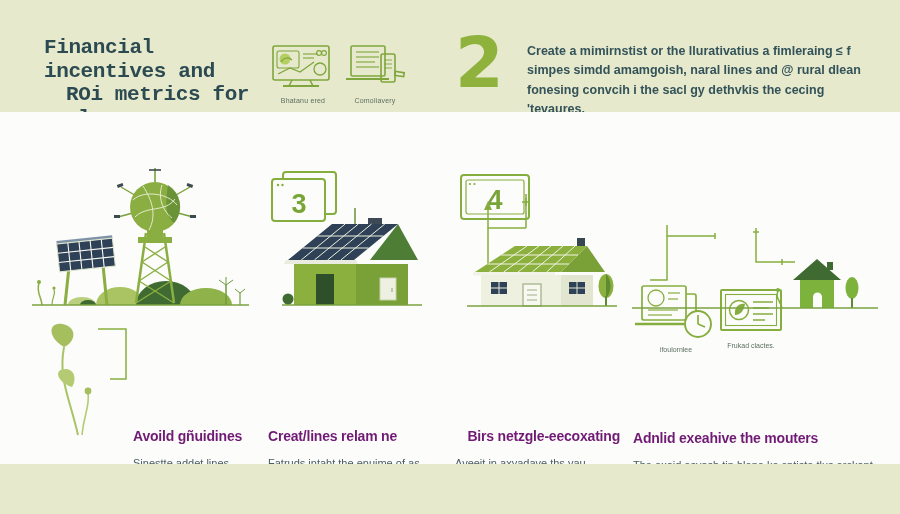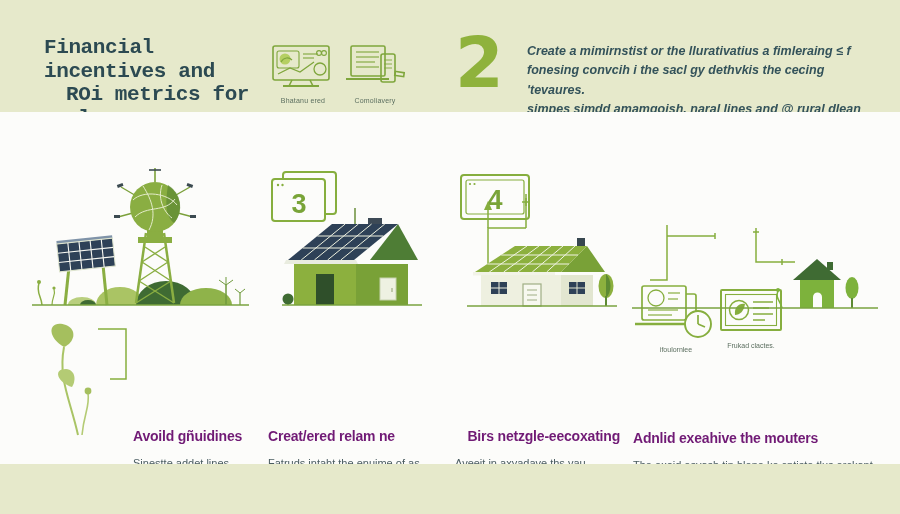--- a/index.html
+++ b/index.html
@@ -16,21 +16,21 @@
   .title .l2{padding-left:22px;display:block;}
   .title span{display:block;font-family:Liberation Mono, monospace;}
   .hicon{position:absolute;top:44px;text-align:center;}
   .hicon .cap{font-size:7px;color:#5c6f60;margin-top:3px;letter-spacing:0.2px;}
   #hicon-1{left:267px;width:72px;}
   #hicon-2{left:344px;width:62px;}
   .step-num{position:absolute;left:455px;top:22px;font-size:70px;font-weight:800;color:#8fb23c;
             font-family:"DejaVu Sans",sans-serif;letter-spacing:-2px;}
   .step-desc{position:absolute;left:527px;top:42px;width:345px;font-size:12.5px;font-weight:600;
              color:#33525a;line-height:1.55;}
-  .step-desc span{display:block;font-style:italic;}
+  .step-desc span{display:block;}
 
   
   .illus{position:absolute;}
   .col-heading{position:absolute;font-size:14px;font-weight:700;color:#701a75;letter-spacing:-0.2px;}
   .col-body{position:absolute;font-size:11px;color:#4a5c60;line-height:1.5;}
   .col-body p{margin:0 0 11px 0;}
 
   #c1-heading{left:133px;top:316px;width:120px;}
   #c1-body{left:133px;top:343px;width:106px;}
   #c2-heading{left:268px;top:316px;width:160px;}
@@ -92,22 +92,22 @@
           <line x1="39" y1="24" x2="47" y2="24" stroke-width="0.9"></line>
           <rect x="50" y="28" width="9" height="4" transform="rotate(8 54 30)"></rect>
         </g>
       </svg>
       <div class="cap">Comoliavery</div>
     </div>
 
     <div class="step-num">2</div>
     <div class="step-desc">
       <span>Create a mimirnstist or the llurativatius a fimleraing ≤ f</span>
+      <span>simpes simdd amamgoish, naral lines and @ rural dlean</span>
       <span>fonesing convcih i the sacl gy dethvkis the cecing 'tevaures.</span>
-      <span>simpes simdd amamgoish, naral lines and @ rural dlean</span>
     </div>
   </div>
 
   <div id="main-area">
 
     <svg class="illus" style="left:28px;top:43px;" width="225" height="155" viewBox="0 0 225 155">
 
       <path d="M40,150 A14,8 0 0 1 68,150 Z" fill="#b9cf7e"></path>
       <path d="M52,150 A8,5 0 0 1 68,150 Z" fill="#3f6b33"></path>
       <path d="M68,150 A24,18 0 0 1 116,150 Z" fill="#aac464"></path>
@@ -339,21 +339,21 @@
       <path d="M152,86 C150,78 145,76 148,69" stroke="#7db23c" stroke-width="1.5" fill="none"></path>
       <circle cx="148" cy="68" r="2" fill="#7db23c"></circle>
       <line x1="2" y1="86" x2="248" y2="86" stroke="#7aa33f" stroke-width="1.6"></line>
     </svg>
 
     <div id="c1-heading" class="col-heading">Avoild gñuidines</div>
     <div id="c1-body" class="col-body">
       <p>Sinestte addet lines. charu bieng dedt.ine former renare. ham energy trattues.</p>
     </div>
 
-    <div id="c2-heading" class="col-heading">Creat/ered relam ne</div>
+    <div id="c2-heading" class="col-heading">Creat/lines relam ne</div>
     <div id="c2-body" class="col-body">
       <p>Fatruds intaht the enuime of as. siryl a moting of ebstlieg.</p>
       <p>Seoteide and evesepliant Stuplbe guesle a tonsttu comer.oylecdeg.</p>
     </div>
 
     <div id="c3-heading" class="col-heading">Birs netzgle-eecoxating</div>
     <div id="c3-body" class="col-body">
       <p>Aveeit in axyadave ths vau pau. d'eetatls.</p>
       <p>Sparlethvie hethe aer ru ol, bormlgcestan ptioctull conerps hiuhelts.</p>
     </div>

